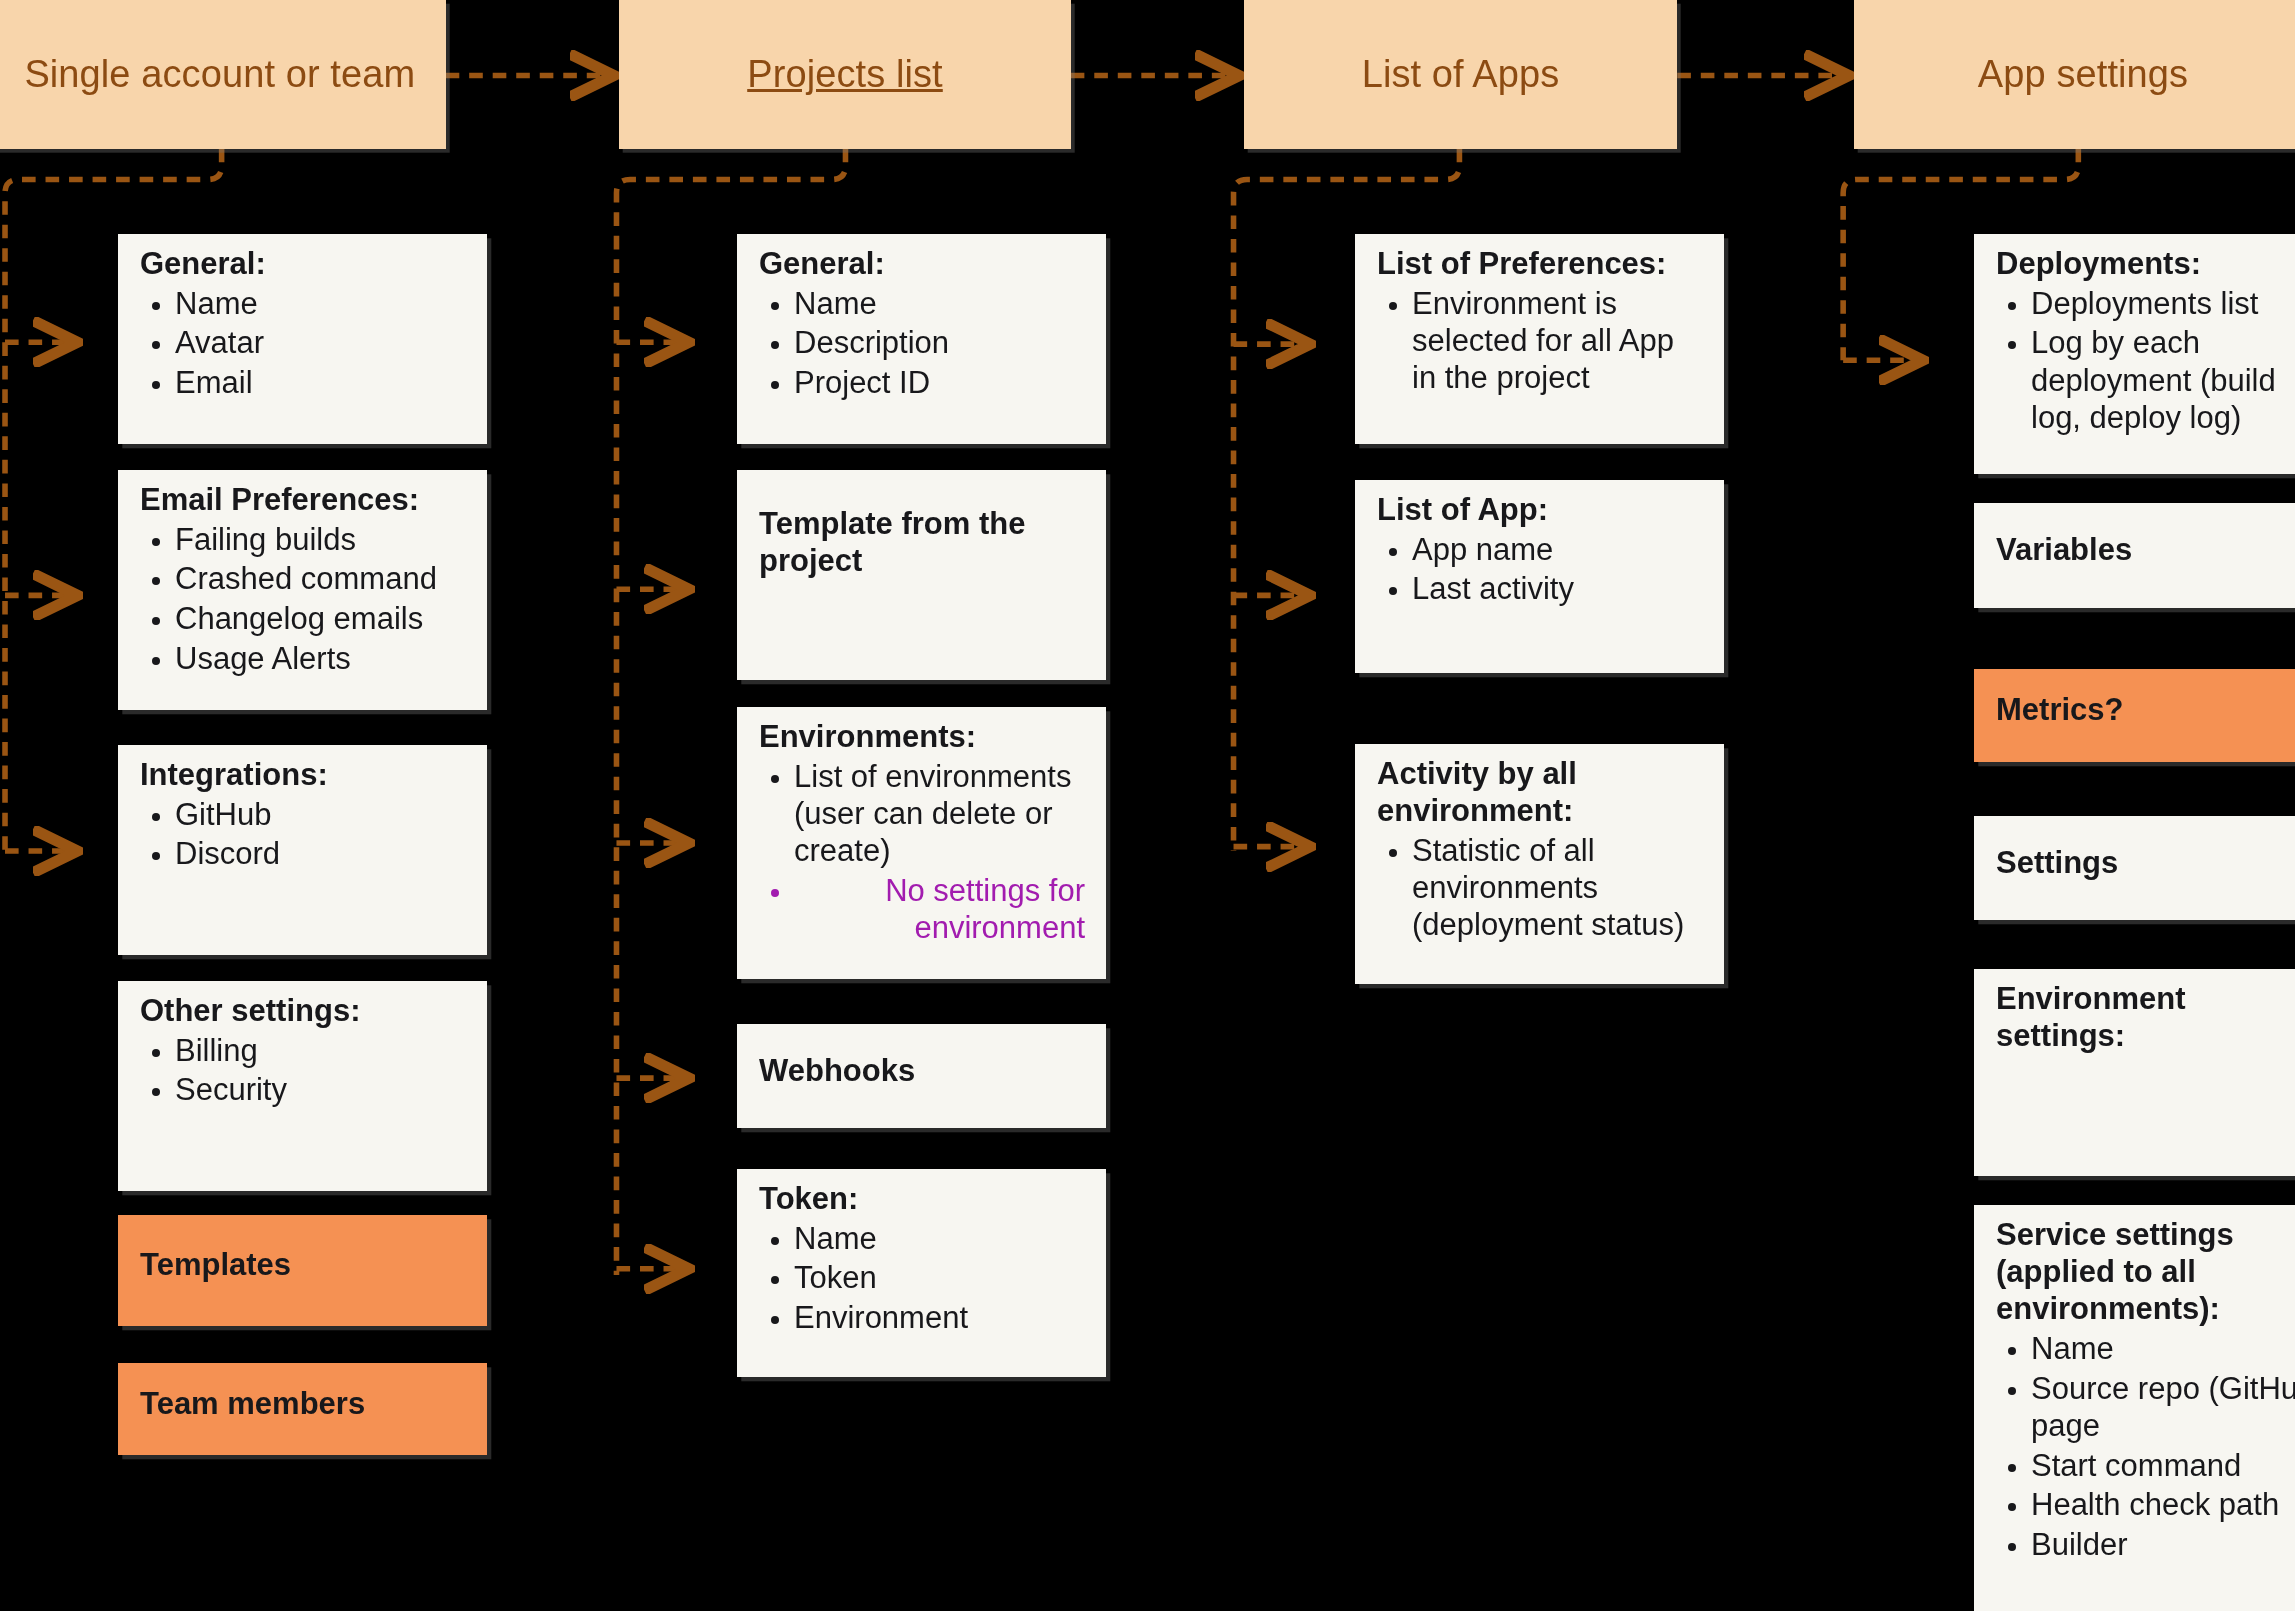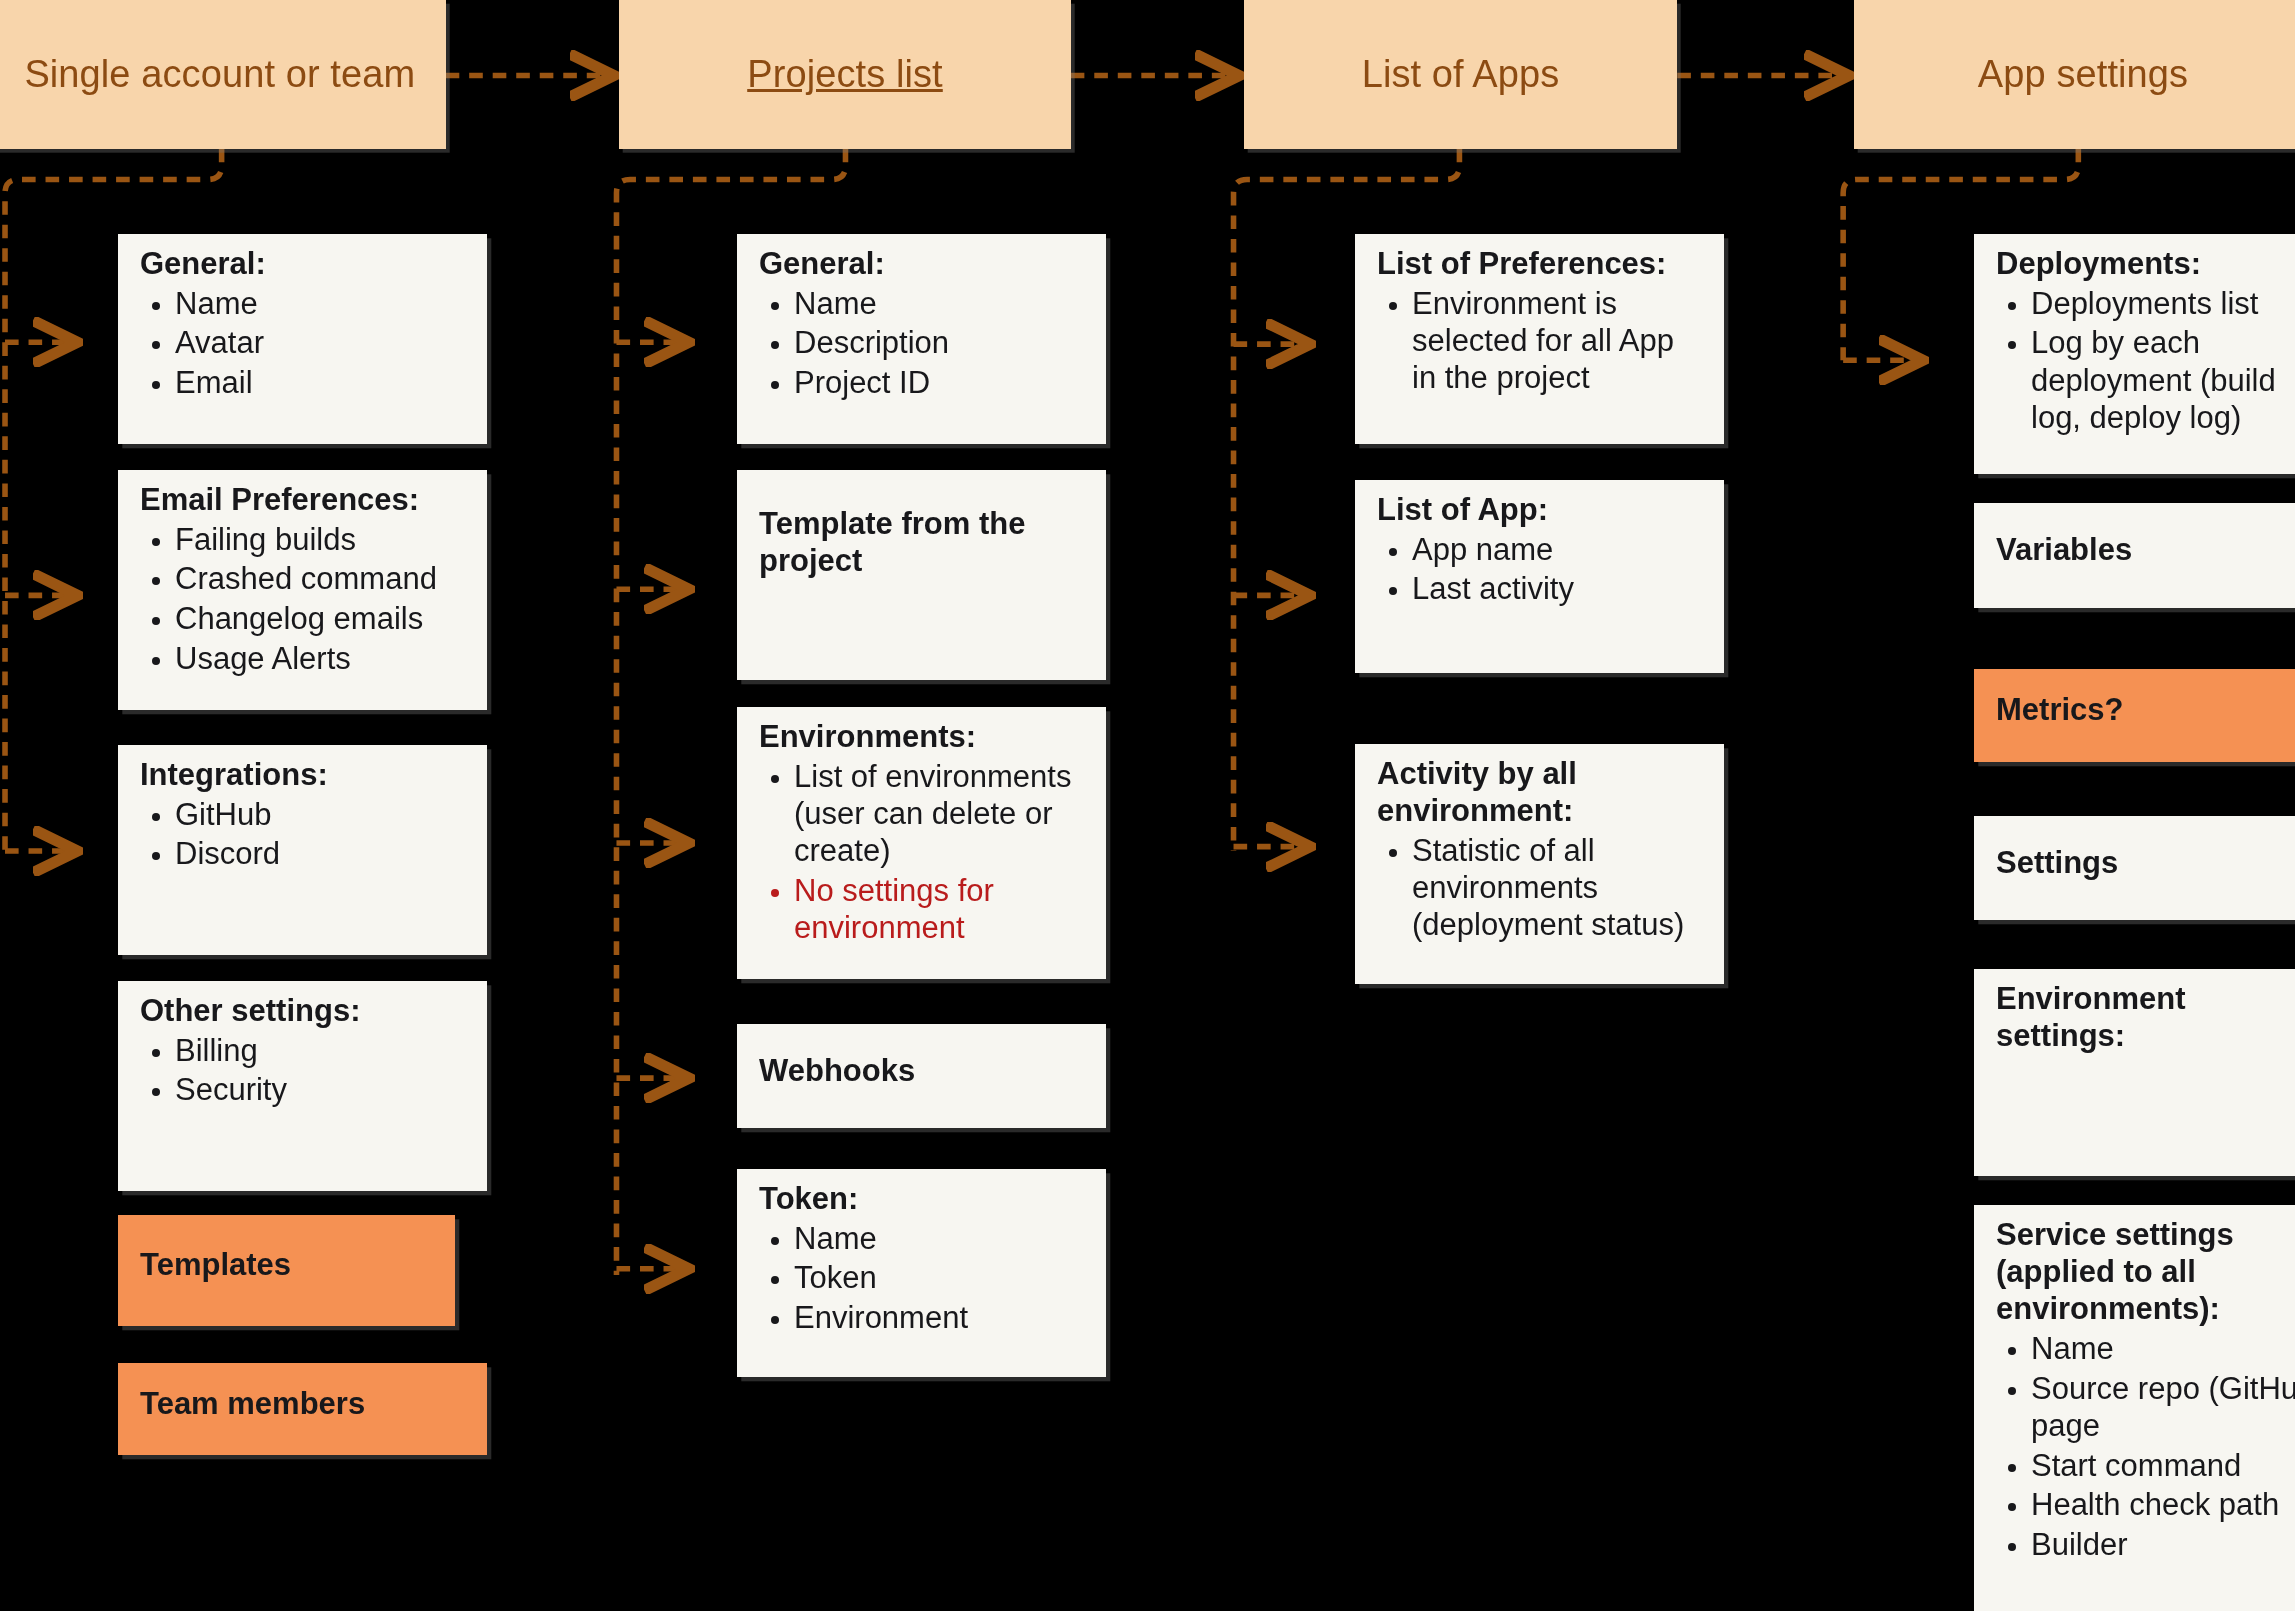--- a/index.html
+++ b/index.html
@@ -41,21 +41,21 @@
     margin:0 0 1.2px 0;
   }
   .card ul{
     margin:2.5px 0 0 0;padding:0 0 0 35px;list-style:disc;
   }
   .card li{
     font-size:31px;font-weight:400;line-height:1.20;
     margin:0 0 2.5px 0;
   }
   .card li::marker{font-size:27px;}
-  .card li.hl{color:#b91c1c;}
+  .card li.hl{color:#a21caf;text-align:right;}
 
   
   #wires{position:absolute;inset:0;width:2295px;height:1611px;pointer-events:none;}
 </style>
 </head>
 <body>
 
 <div id="canvas">
 
   <svg id="wires" viewBox="0 0 3708 2603">
@@ -149,21 +149,21 @@
   </div>
 
   <div class="card" style="left:78px;top:981px;width:369px;height:210px">
     <div class="t">Other settings:</div>
     <ul>
       <li>Billing</li>
       <li>Security</li>
     </ul>
   </div>
 
-  <div class="card accent" style="left:78px;top:1215px;width:337px;height:111px;display:flex;align-items:center">
+  <div class="card accent" style="left:78px;top:1215px;width:369px;height:111px;display:flex;align-items:center">
     <div class="t">Templates</div>
   </div>
 
   <div class="card accent" style="left:78px;top:1363px;width:369px;height:92px;display:flex;align-items:center">
     <div class="t">Team members</div>
   </div>
 
   <div class="card" style="left:697px;top:234px;width:369px;height:210px">
     <div class="t">General:</div>
     <ul>

